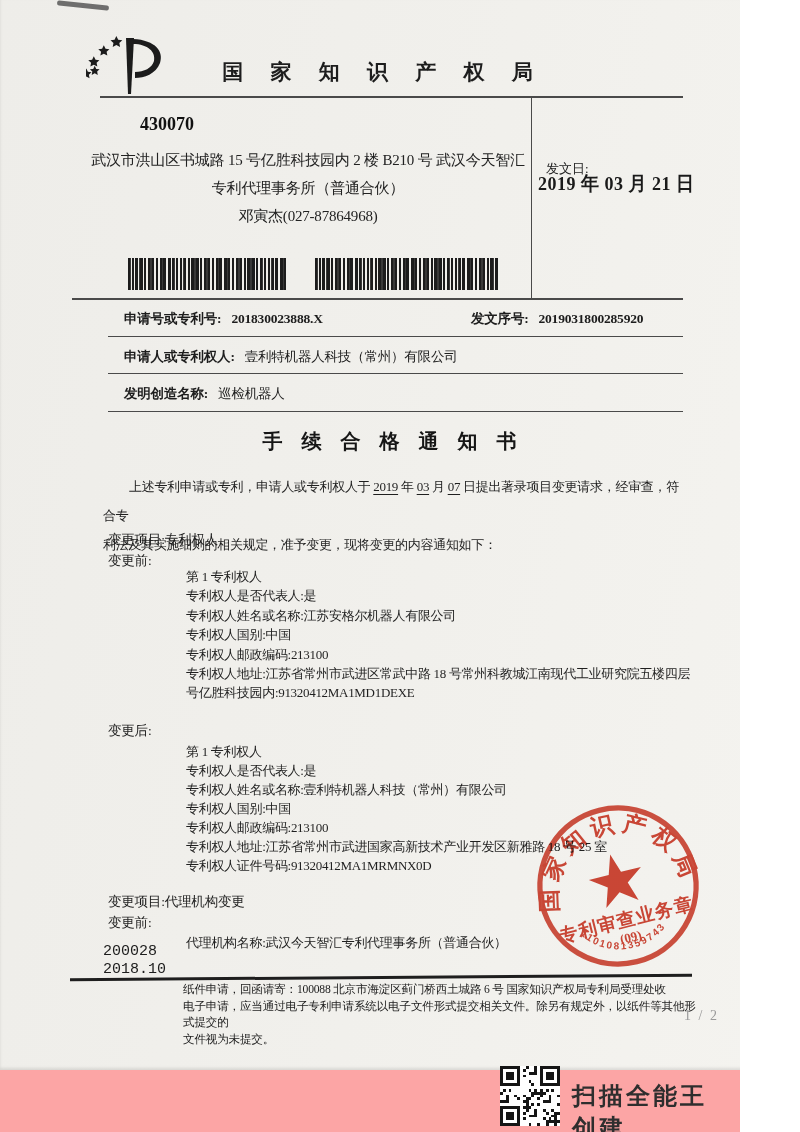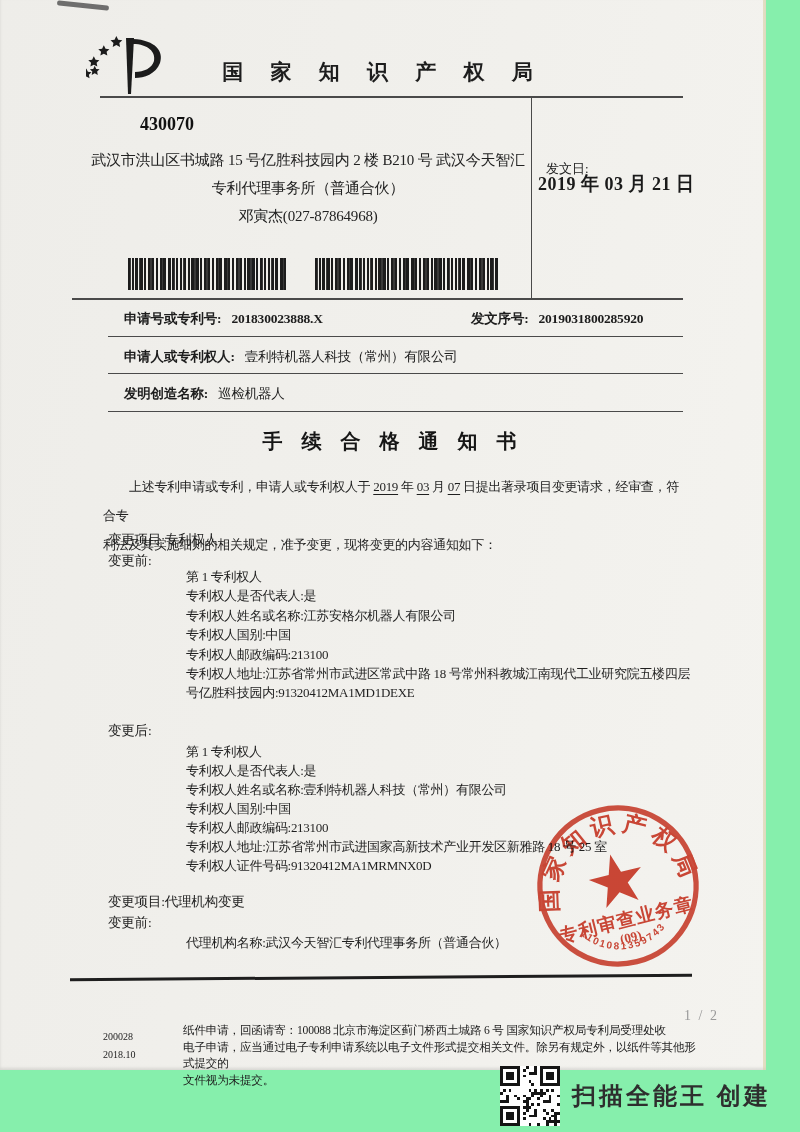--- a/index.html
+++ b/index.html
@@ -1,16 +1,16 @@
 <!DOCTYPE html>
 <html><head>
 <meta charset="utf-8">
 <style>
   html,body{margin:0;padding:0;background:#ffffff;}
-  .stage{position:relative;width:800px;height:1132px;background:#86efac;overflow:hidden;
+  .stage{position:relative;width:740px;height:1132px;background:#fca5a5;overflow:hidden;
          font-family:"Liberation Serif",serif;color:#262626;}
   .paper{position:absolute;left:0;top:0;width:766px;height:1070px;
          background:linear-gradient(100deg,#eeede9 0%,#f1f0ec 55%,#f4f3ef 100%);
          box-shadow:inset -3px 0 0 rgba(214,205,160,.55), inset 0 -2px 3px rgba(0,0,0,.10);}
   .abs{position:absolute;}
   .artifact{position:absolute;left:57px;top:3px;width:52px;height:5px;background:#4a4a4a;
             border-radius:2px;transform:rotate(6deg);opacity:.78;}
   
   .org-title{position:absolute;left:103px;top:58px;width:560px;text-align:center;
              font-size:21px;font-weight:bold;letter-spacing:11px;color:#1d1d1d;}
@@ -40,24 +40,24 @@
   .para{position:absolute;left:103px;top:472px;width:586px;font-size:13px;line-height:29px;
         color:#1f1f1f;letter-spacing:-.3px;}
   .para .ind{display:inline-block;width:26px;}
   .uline{text-decoration:underline;text-underline-offset:3px;}
   .sec-label{position:absolute;left:108px;font-size:13.5px;color:#1d1d1d;letter-spacing:-.2px;}
   .detail{position:absolute;left:186px;font-size:13px;color:#1f1f1f;letter-spacing:-.3px;white-space:nowrap;}
   .lh1{line-height:19.4px;}
   .lh2{line-height:19.0px;}
   
   .foot-rule{position:absolute;left:70px;top:976px;width:622px;height:2.5px;background:#1e1e1e;transform:rotate(-.4deg);}
-  .form-codes{position:absolute;left:103px;top:1028px;font-family:Liberation Serif, serif;
-              font-size:10px;line-height:18px;color:#1c1c1c;}
+  .form-codes{position:absolute;left:103px;top:943px;font-family:Liberation Mono, monospace;
+              font-size:15px;line-height:18px;color:#1c1c1c;}
   .foot-text{position:absolute;left:183px;top:982px;width:520px;font-size:11.6px;line-height:16.6px;
-             color:#1c1c1c;letter-spacing:-.2px;margin-top:41px;}
+             color:#1c1c1c;letter-spacing:-.2px;}
   .page-no{position:absolute;left:684px;top:1008px;font-size:14px;color:#9a9a9a;letter-spacing:2px;text-align:center;}
   
   .stamp{position:absolute;left:533px;top:801px;width:170px;height:170px;
          transform:rotate(-14deg);opacity:.92;mix-blend-mode:multiply;}
   
   .qr{position:absolute;left:500px;top:1066px;width:60px;height:60px;}
   .scan-label{position:absolute;left:572px;top:1080px;font-family:"Liberation Sans",sans-serif;
               font-size:24px;font-weight:600;color:#2e2e2e;letter-spacing:3px;}
 </style>
 </head>

